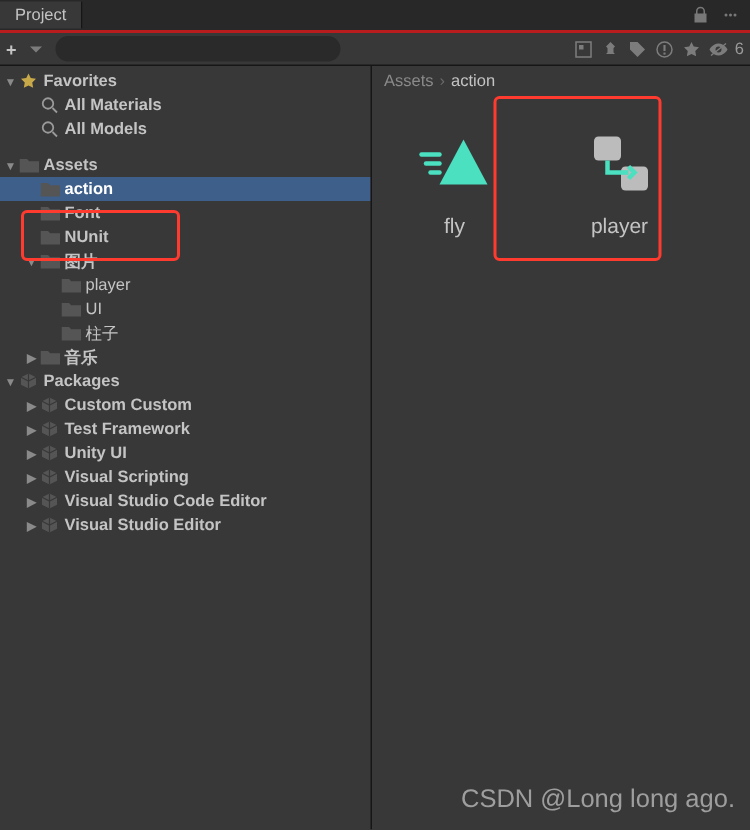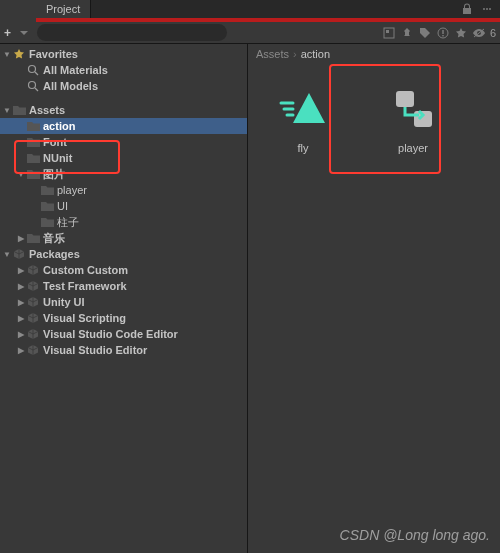--- a/index.html
+++ b/index.html
@@ -1,55 +1,55 @@
 <!DOCTYPE html>
 <html><head>
 <meta charset="utf-8">
 <style>
 * { margin: 0; padding: 0; box-sizing: border-box; font-family: -apple-system, "Segoe UI", Arial, sans-serif; }
 body { background: #383838; color: #c4c4c4; font-size: 12px; width: 500px; height: 553px; overflow: hidden; position: relative; }
 
 .window { display: flex; flex-direction: column; height: 100%; }
-.tab-bar { background: #282828; height: 22px; display: flex; align-items: center; border-bottom: 4px solid #b91c1c; margin-left: 36px; }
+.tab-bar { background: #282828; height: 22px; display: flex; align-items: center; border-bottom: 2px solid #b91c1c; }
 .tab { padding: 3px 10px; font-size: 11px; color: #c4c4c4; background: #383838; border-right: 1px solid #161616; display: flex; align-items: center; gap: 4px; }
 .tab-bar .right { margin-left: auto; display: flex; gap: 6px; padding-right: 6px; }
 
 .toolbar { background: #383838; height: 22px; display: flex; align-items: center; padding: 0 4px; gap: 6px; border-bottom: 1px solid #161616; }
 .toolbar .plus { font-size: 12px; font-weight: bold; }
 .toolbar .search { flex: 1; max-width: 190px; }
 .toolbar input { width: 100%; background: #2a2a2a; border: none; border-radius: 10px; height: 17px; padding: 0 8px; color: #c4c4c4; font-size: 11px; outline: none; }
 .toolbar .right { margin-left: auto; display: flex; gap: 4px; align-items: center; }
 .icn { width: 14px; height: 14px; opacity: 0.7; display: inline-flex; align-items: center; justify-content: center; }
 
 .main { display: flex; flex: 1; min-height: 0; }
 .sidebar { width: 248px; background: #383838; border-right: 1px solid #161616; overflow-y: auto; padding-top: 2px; }
 .content { flex: 1; display: flex; flex-direction: column; background: #383838; }
 
 .breadcrumb { height: 20px; display: flex; align-items: center; padding: 0 8px; font-size: 11px; color: #8a8a8a; gap: 4px; }
 .breadcrumb .sep { color: #6a6a6a; }
 
 .grid { flex: 1; display: flex; flex-wrap: wrap; align-content: flex-start; padding: 20px 10px; gap: 20px; }
 .grid-item { width: 90px; display: flex; flex-direction: column; align-items: center; gap: 8px; }
 .grid-item .thumb { width: 60px; height: 50px; display: flex; align-items: center; justify-content: center; }
-.grid-item .label { font-size: 11px; color: #c4c4c4; text-align: center; }
+.grid-item .label { font-size: 14px; color: #c4c4c4; text-align: center; }
 
 .tree-row { display: flex; align-items: center; height: 16px; padding-left: 4px; font-size: 11px; white-space: nowrap; }
 .tree-row.selected { background: #3e5f8a; color: #fff; }
 .tree-row.header { font-weight: bold; }
 .caret { width: 10px; display: inline-block; text-align: center; font-size: 8px; color: #8a8a8a; }
 .row-icon { width: 14px; height: 14px; margin-right: 3px; display: inline-flex; align-items: center; justify-content: center; }
 .indent-0 { padding-left: 2px; }
 .indent-1 { padding-left: 16px; font-weight: bold; }
 .indent-2 { padding-left: 30px; }
 
 .red-box { position: absolute; border: 2px solid #ff3b30; border-radius: 4px; pointer-events: none; }
 .red-box.a { left: 14px; top: 140px; width: 106px; height: 34px; }
 .red-box.b { left: 329px; top: 64px; width: 112px; height: 110px; }
 
-.watermark { position: absolute; right: 10px; bottom: 10px; color: #b0b0b0; font-size: 14px; font-style: italic; opacity: 0.85; }
+.watermark { position: absolute; right: 10px; bottom: 10px; color: #b0b0b0; font-size: 17px; opacity: 0.85; }
 
 svg { display: block; }
 </style>
 </head>
 <body>
 
 <div class="window">
   <div class="tab-bar">
     <div class="tab">
       <span>Project</span>

